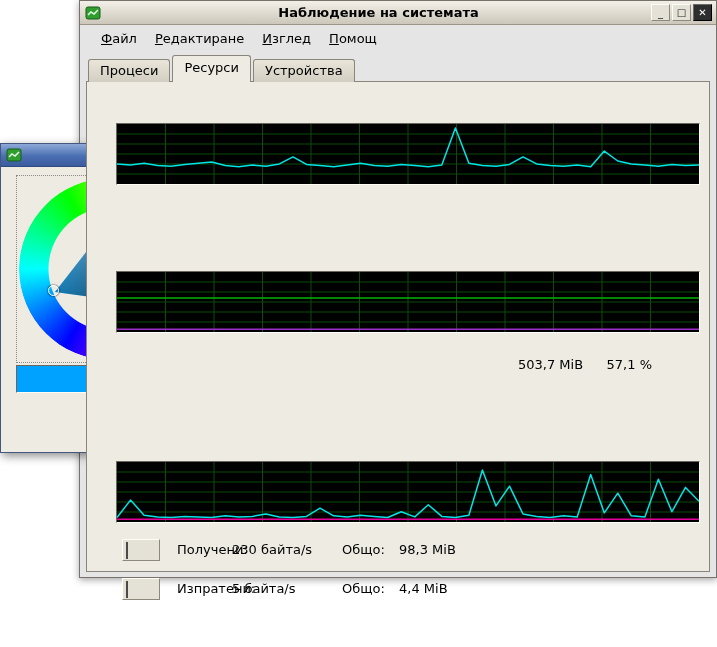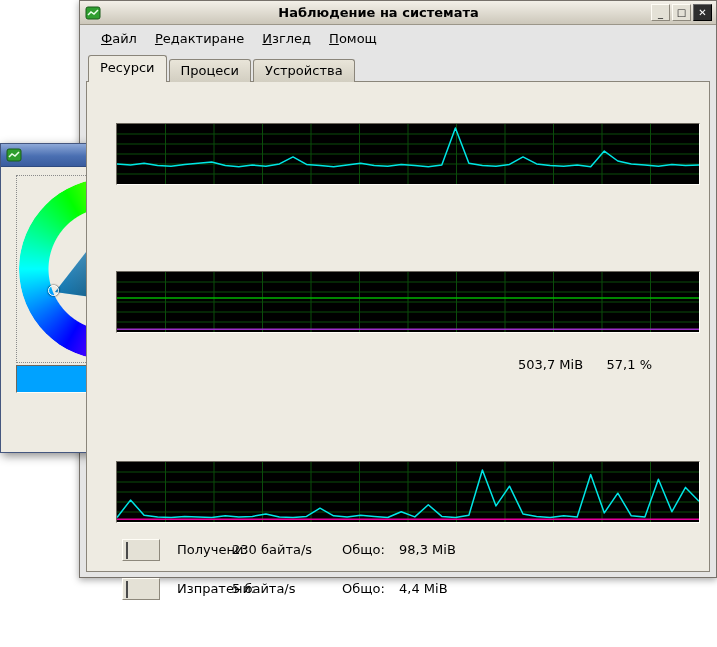--- a/index.html
+++ b/index.html
@@ -158,22 +158,22 @@
   </div>
 
   <div class="menubar">
     <span class="menu-item mn">Файл</span>
     <span class="menu-item mn">Редактиране</span>
     <span class="menu-item mn">Изглед</span>
     <span class="menu-item mn">Помощ</span>
   </div>
 
   <div class="tabs">
+    <span class="tab">Процеси</span>
     <span class="tab active">Ресурси</span>
-    <span class="tab">Процеси</span>
     <span class="tab">Устройства</span>
   </div>
 
   <div class="page"></div>
 
 
   <div class="abs chart" style="left:36px;top:122px;">
     <svg width="582" height="60">
         <rect x="0" y="0" width="582" height="60" fill="#000000"></rect>
         <line x1="0" y1="10" x2="582" y2="10" stroke="#0b4d0b" stroke-width="1"></line>

